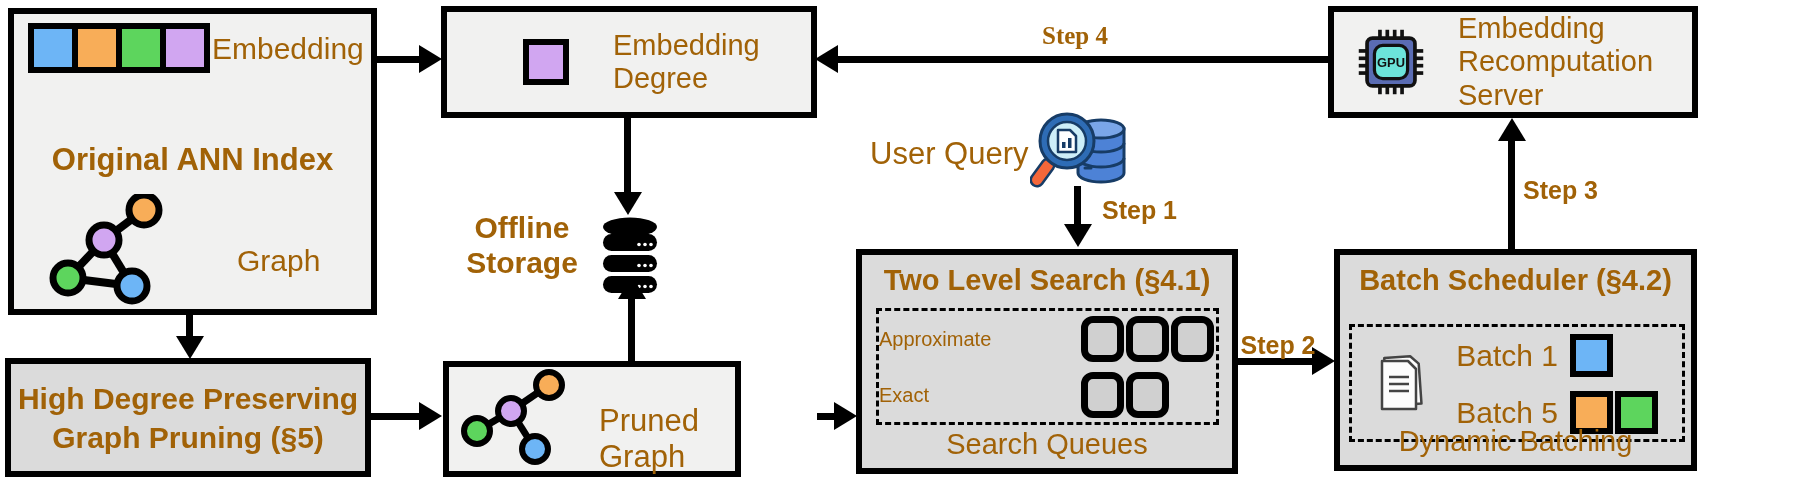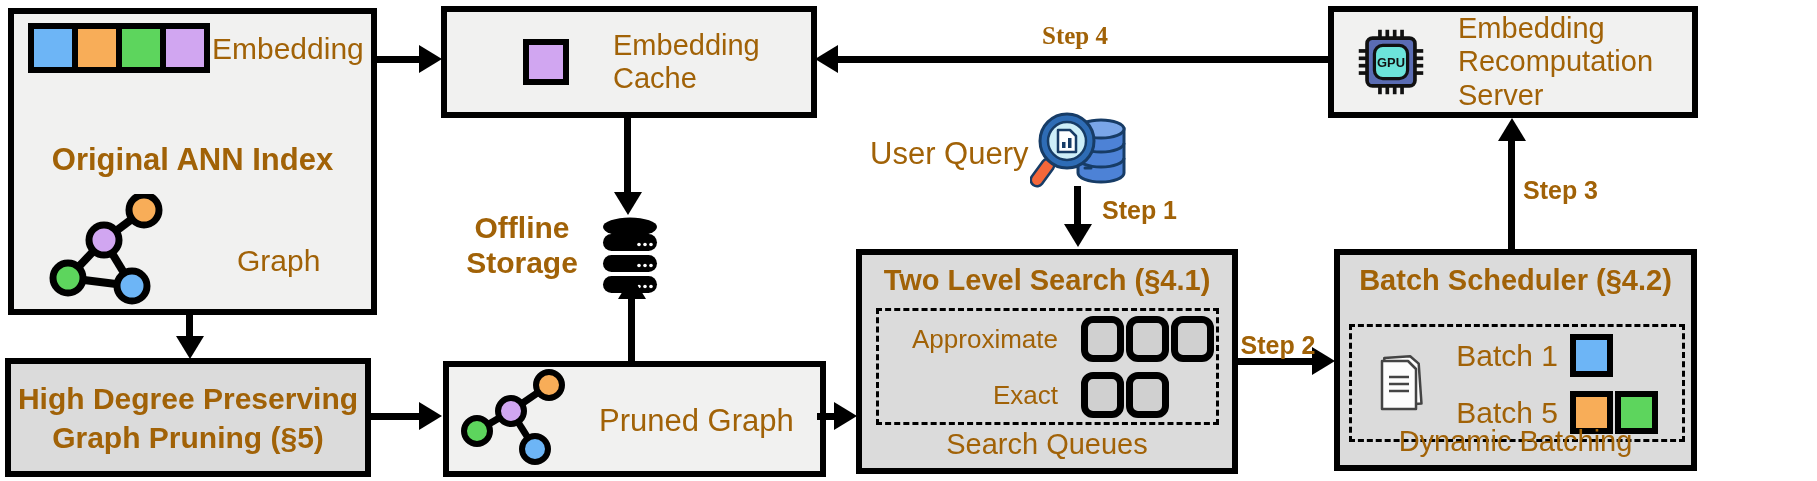--- a/index.html
+++ b/index.html
@@ -47,21 +47,21 @@
   
   .hd-text { display:flex; flex-direction:column; justify-content:center; align-items:center;
              height:100%; font-size:30px; font-weight:bold; line-height:1.3; text-align:center; }
   .pruned-label { position:absolute; left:150px; top:36px; font-size:31px; }
 
   
   .panel-title { position:absolute; left:0; right:0; top:9px; text-align:center; font-size:29px; font-weight:bold; }
   .panel-footer { position:absolute; left:0; right:0; bottom:7px; text-align:center; font-size:29px; }
   .dashed-box { position:absolute; border:3px dashed #000; }
   .q-row { display:flex; align-items:center; height:56px; }
-  .q-label { flex:0 0 202px; text-align:right; padding-right:23px; font-size:26px; }
+  .q-label { flex:0 0 202px; padding-right:23px; font-size:20px; }
   .slot-wrap { display:flex; gap:2px; }
   .queue-slot { width:43px; height:46px; background:var(--slot-fill); border:7px solid #000; border-radius:12px; }
   .b-row { display:flex; align-items:center; height:57px; }
   .b-label { flex:0 0 218px; text-align:right; padding-right:12px; font-size:30px; }
   .square-wrap { display:flex; gap:2px; }
   .color-square { width:43px; height:43px; border:6px solid #000; }
 </style>
 </head>
 <body>
 
@@ -91,21 +91,21 @@
       </g>
     </svg>
     <div class="graph-label">Graph</div>
   </div>
 
   <div class="box box-light" style="left:441px; top:6px; width:376px; height:112px;">
     <div class="cache-inner">
       <div class="purple-square"></div>
       <div class="cache-text">
         <div>Embedding</div>
-        <div>Cache</div>
+        <div>Degree</div>
       </div>
     </div>
   </div>
 
   <div class="box box-light" style="left:1328px; top:6px; width:370px; height:112px;">
     <div class="server-inner">
       <svg width="70" height="70" viewBox="0 0 76 76">
         <g stroke="#111" stroke-width="4">
           <line x1="26" y1="3" x2="26" y2="14"></line>
             <line x1="34" y1="3" x2="34" y2="14"></line>
@@ -181,21 +181,21 @@
     <rect x="38" y="33" width="3.5" height="10" fill="var(--query-db-stroke)"></rect>
   </svg>
 
   <div class="box box-dark" style="left:5px; top:358px; width:366px; height:119px;">
     <div class="hd-text">
       <div>High Degree Preserving</div>
       <div>Graph Pruning (§5)</div>
     </div>
   </div>
 
-  <div class="box box-light" style="left:443px; top:361px; width:383px; height:116px;">
+  <div class="box box-light" style="left:443px; top:361px; width:298px; height:116px;">
     <svg class="abs" style="left:10px; top:2px;" width="130" height="100" viewBox="0 0 130 100">
       <g stroke="#000" stroke-width="7">
         <line x1="18" y1="62" x2="52" y2="42"></line>
         <line x1="52" y1="42" x2="90" y2="16"></line>
         <line x1="52" y1="42" x2="76" y2="80"></line>
       </g>
       <g stroke="#000" stroke-width="6">
         <circle cx="18" cy="62" r="13" fill="var(--green)"></circle>
         <circle cx="90" cy="16" r="13" fill="var(--orange)"></circle>
         <circle cx="76" cy="80" r="13" fill="var(--blue)"></circle>

